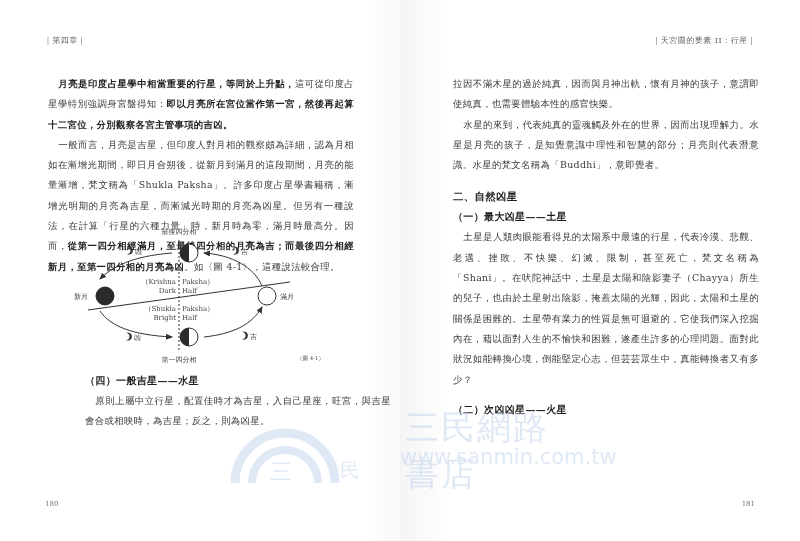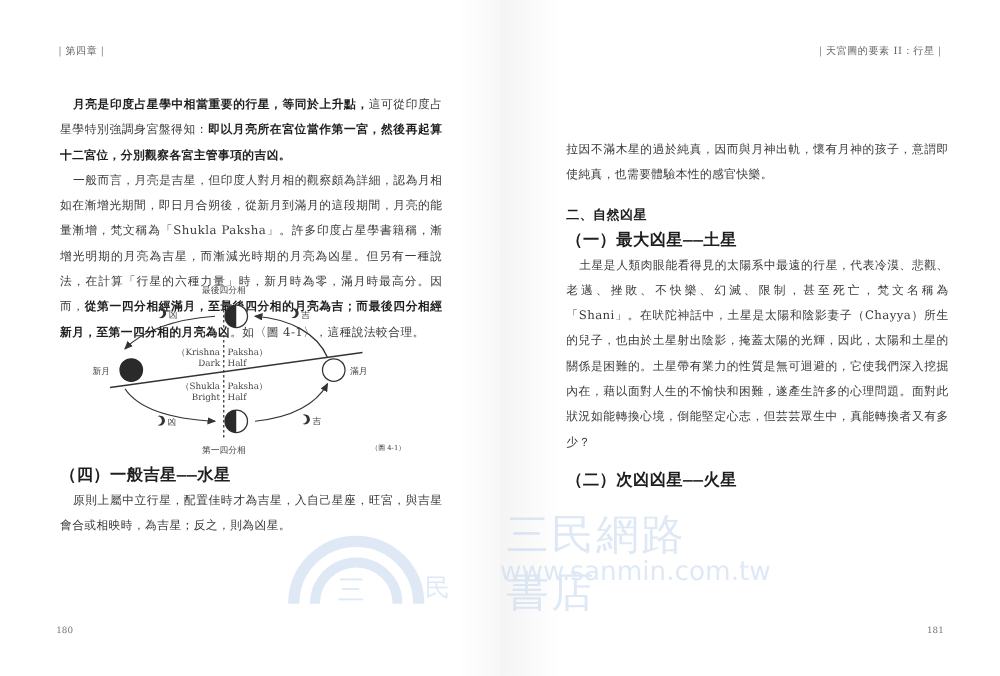--- a/index.html
+++ b/index.html
@@ -17,21 +17,21 @@
   .right .running-head { right:44px; }
   .folio { position:absolute; top:500px; font-size:7px; color:#777; }
   .left .folio { left:45px; }
   .right .folio { right:45px; }
   .col { position:absolute; font-size:9.4px; line-height:20.3px; letter-spacing:0.35px; }
   .left .col { left:48px; width:306px; }
   .right .col { left:53px; width:306px; }
   p { margin:0; text-indent:1.1em; text-align:justify; }
   p.noind { text-indent:0; }
   b, .bold { font-weight:bold; color:#1e1e1e; }
-  h3 { margin:0; font-size:13px; font-weight:bold; color:#1e1e1e; line-height:20px;font-family:Liberation Mono, monospace; }
+  h3 { margin:0; font-size:10px; font-weight:bold; color:#1e1e1e; line-height:20px; }
   h2 { margin:0; font-size:10.4px; font-weight:bold; color:#1e1e1e; line-height:22px; }
   .gap { height:10px; }
   .diagram { position:absolute; left:62px; top:222px; width:300px; height:148px; }
   .diagram text { font-family:"DejaVu Serif","Liberation Serif",serif; fill:#444; }
   .watermark { position:absolute; left:230px; top:405px; width:350px; height:120px; pointer-events:none; opacity:0.55; }
   .wm-text { position:absolute; font-family:"DejaVu Sans","Liberation Sans",sans-serif; color:#c5d7ee; }
 </style>
 </head>
 <body>
 
@@ -87,33 +87,34 @@
     <text x="120" y="62" font-size="7">Paksha）</text>
     <text x="114" y="71" font-size="7" text-anchor="end">Dark</text>
     <text x="120" y="71" font-size="7">Half</text>
     <text x="114" y="89" font-size="7" text-anchor="end">（Shukla</text>
     <text x="120" y="89" font-size="7">Paksha）</text>
     <text x="114" y="98" font-size="7" text-anchor="end">Bright</text>
     <text x="120" y="98" font-size="7">Half</text>
     <text x="235" y="138" font-size="5.5">（圖 4-1）</text>
   </svg>
 
-  <div class="col" style="top:371px;">
+  <div class="col" style="top:371px;margin-left:37px;">
     <h3>（四）一般吉星——水星</h3>
     <p>原則上屬中立行星，配置佳時才為吉星，入自己星座，旺宮，與吉星會合或相映時，為吉星；反之，則為凶星。</p>
   </div>
 
   <div class="folio">180</div>
 </div>
 
 <div class="page right">
   <div class="running-head">｜天宮圖的要素 II：行星｜</div>
 
-  <div class="col" style="top:74px;margin-top:36px;">
+  <div class="col" style="top:74px;">
     <p class="noind">拉因不滿木星的過於純真，因而與月神出軌，懷有月神的孩子，意謂即使純真，也需要體驗本性的感官快樂。</p>
+    <p>水星的來到，代表純真的靈魂觸及外在的世界，因而出現理解力。水星是月亮的孩子，是知覺意識中理性和智慧的部分；月亮則代表潛意識。水星的梵文名稱為「Buddhi」，意即覺者。</p>
     <div class="gap"></div>
     <h2>二、自然凶星</h2>
     <h3>（一）最大凶星——土星</h3>
     <p>土星是人類肉眼能看得見的太陽系中最遠的行星，代表冷漠、悲觀、老邁、挫敗、不快樂、幻滅、限制，甚至死亡，梵文名稱為「Shani」。在吠陀神話中，土星是太陽和陰影妻子（Chayya）所生的兒子，也由於土星射出陰影，掩蓋太陽的光輝，因此，太陽和土星的關係是困難的。土星帶有業力的性質是無可迴避的，它使我們深入挖掘內在，藉以面對人生的不愉快和困難，遂產生許多的心理問題。面對此狀況如能轉換心境，倒能堅定心志，但芸芸眾生中，真能轉換者又有多少？</p>
     <div class="gap"></div>
     <h3>（二）次凶凶星——火星</h3>
 
   </div>
 
   <div class="folio">181</div>

